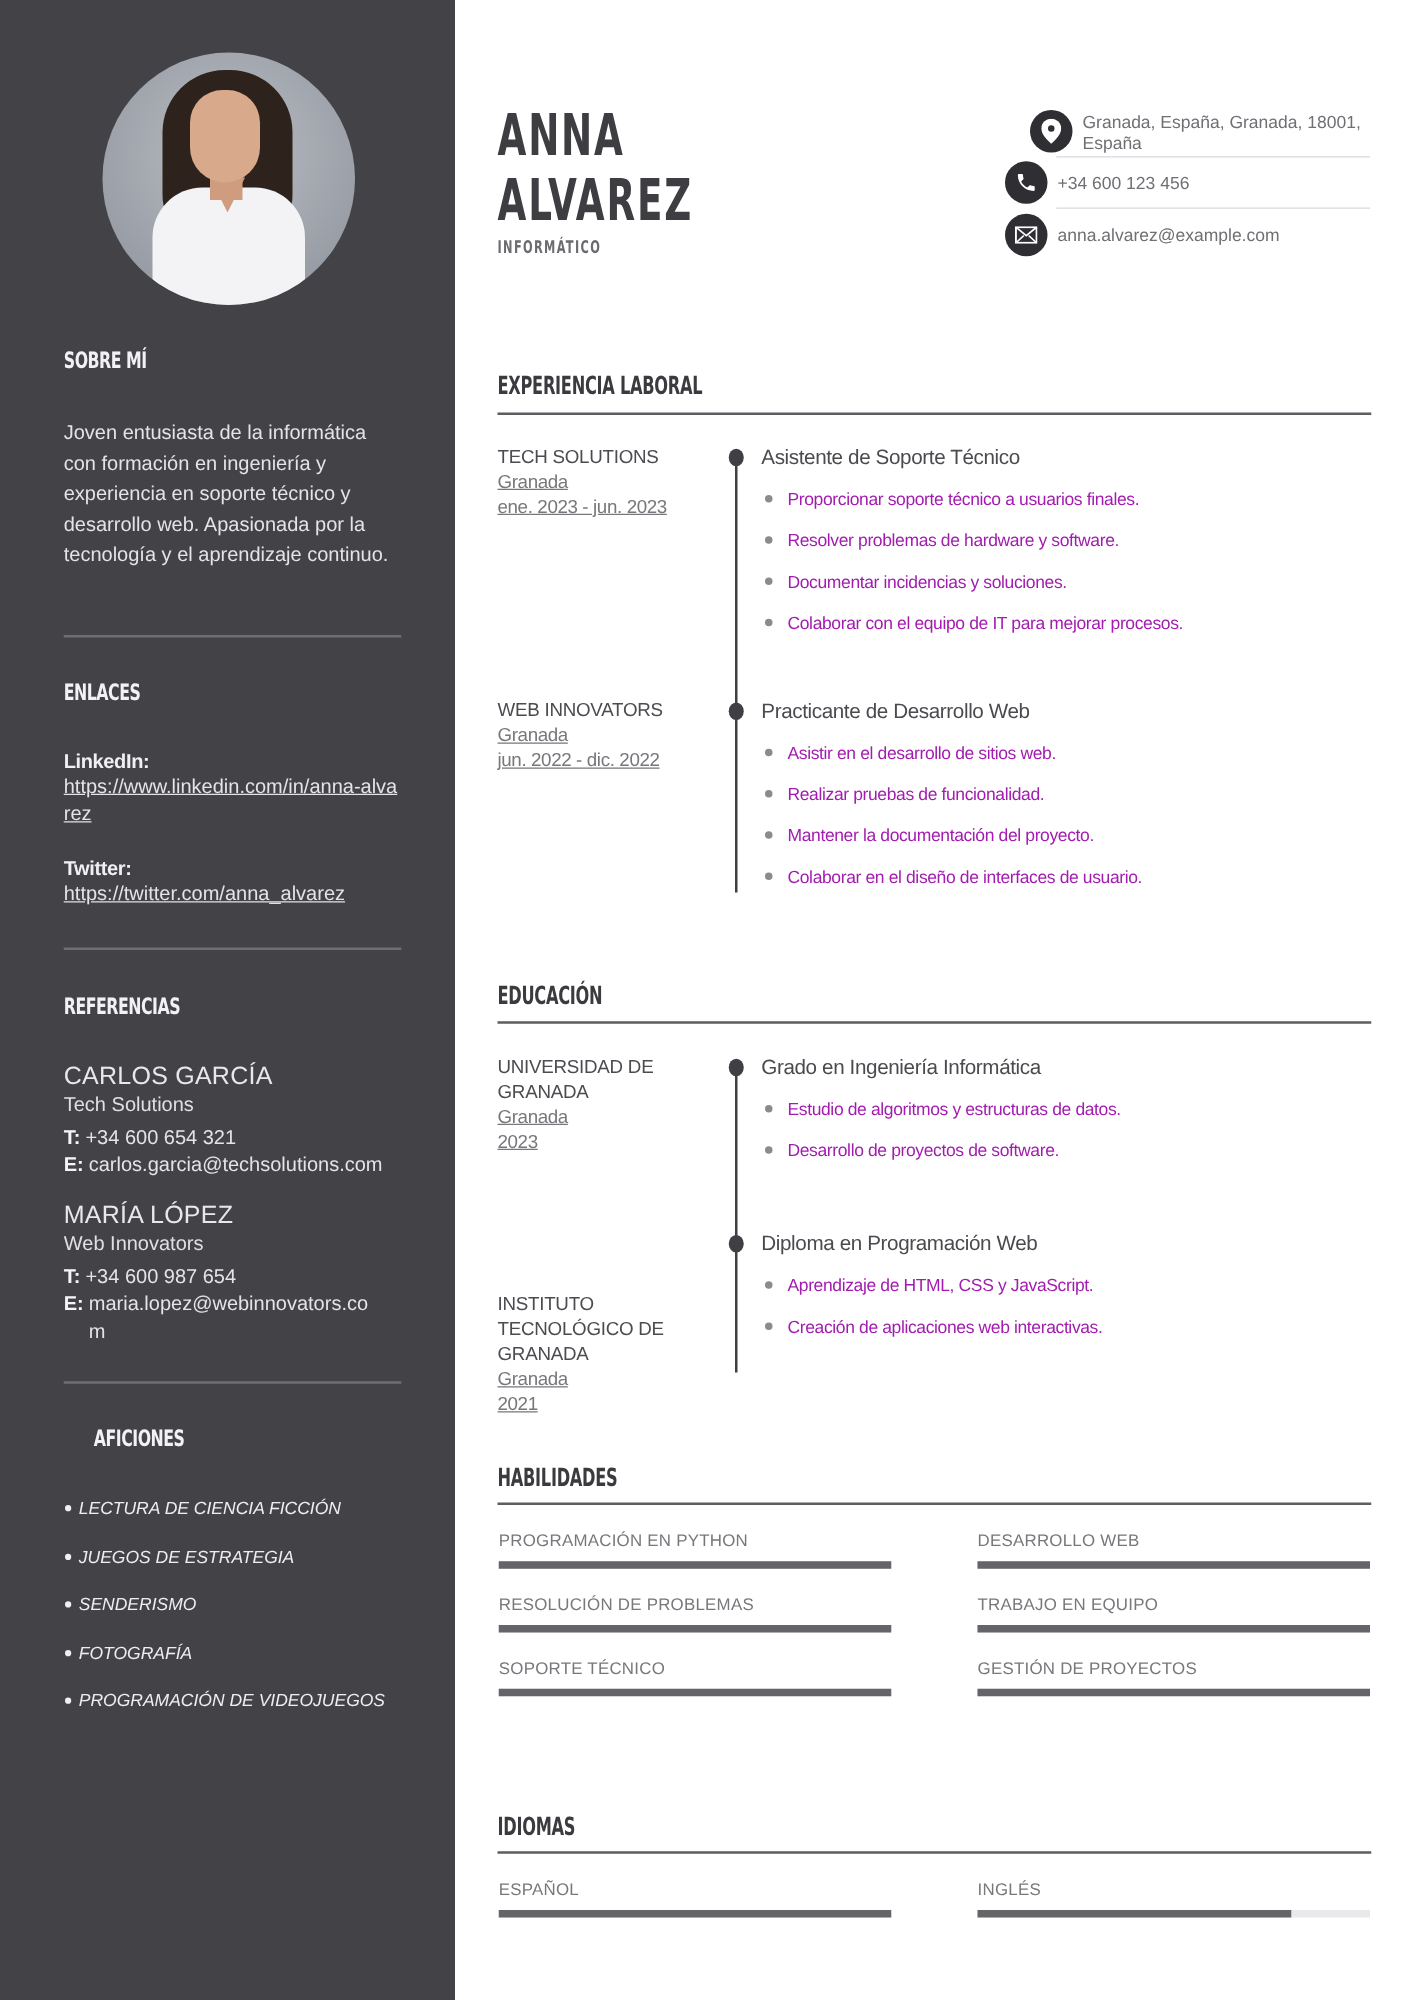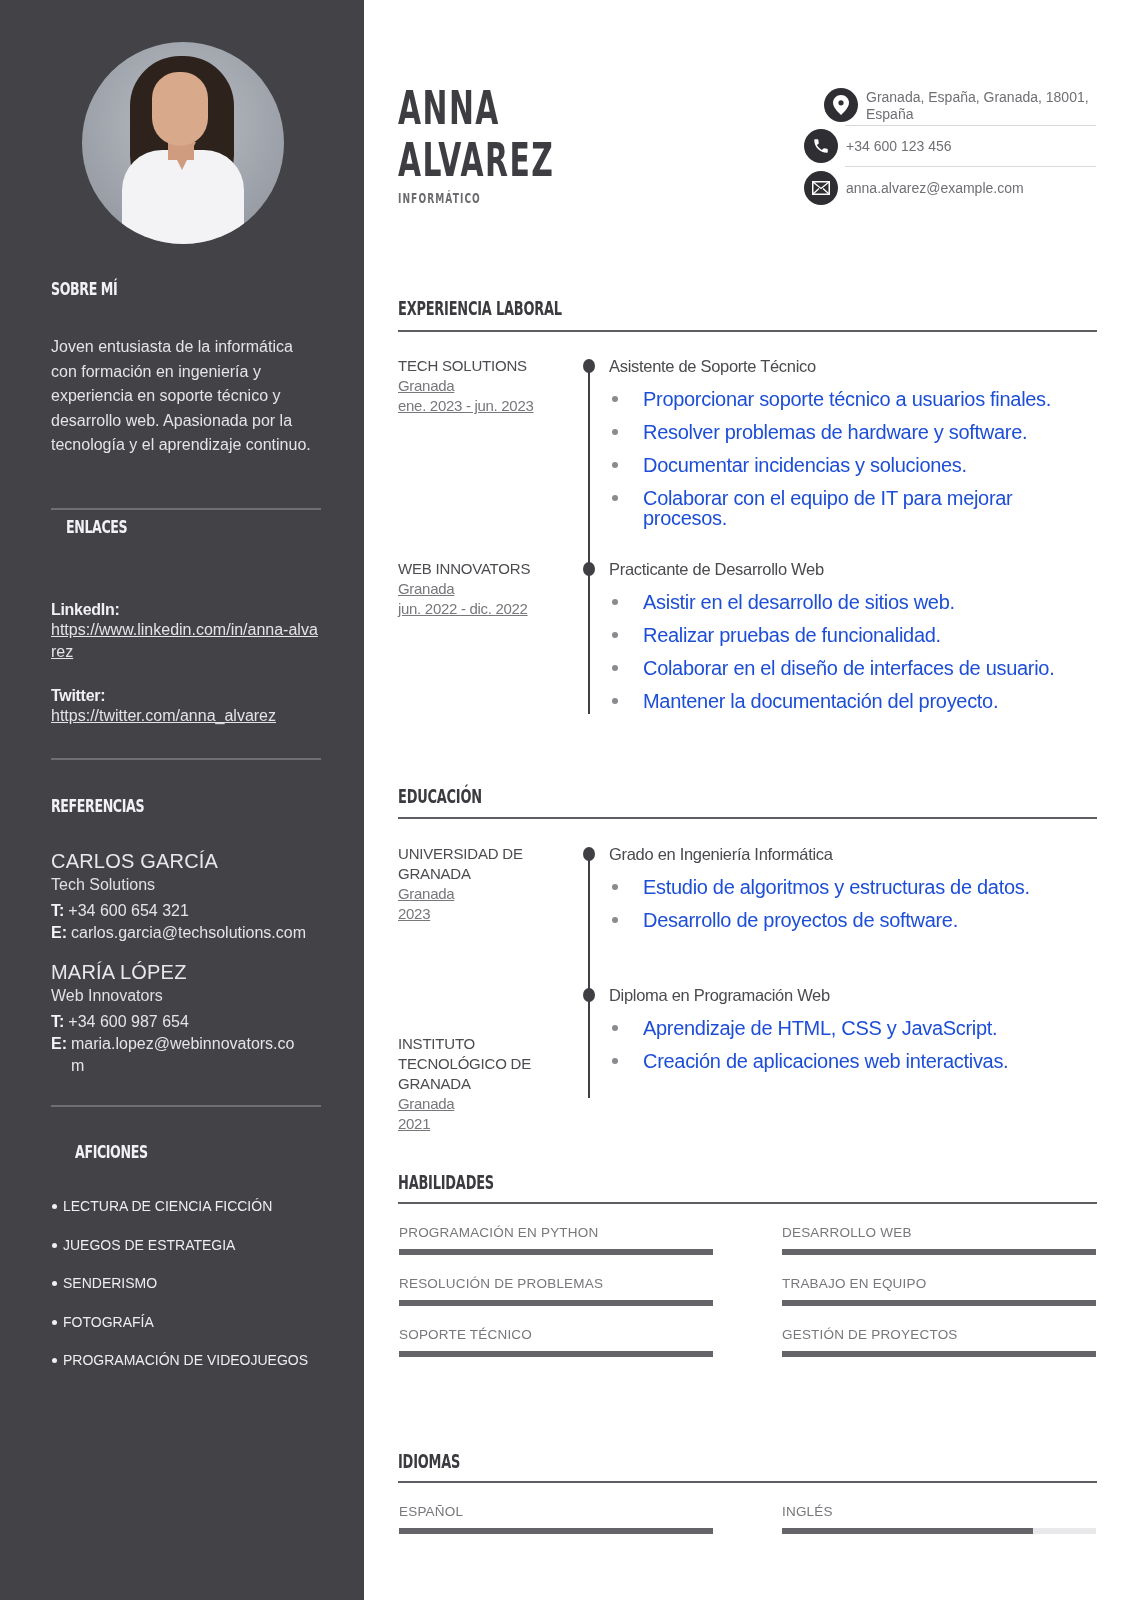--- a/index.html
+++ b/index.html
@@ -46,21 +46,21 @@
     .side-divider { position: absolute; left: 51px; width: 270px; height: 2px; background: #6f6e73; }
 
     .link-label { font-weight: bold; font-size: 16px; color: #f0f0f2; display: block; letter-spacing: -0.3px; }
     .link-url { font-size: 16px; color: #e4e4e6; text-decoration: underline; display: block; line-height: 22px; word-break: break-all; }
 
     .ref-name { font-size: 20px; color: #e8e8ea; line-height: 26px; letter-spacing: 0.2px; }
     .ref-company { font-size: 16px; color: #e0e0e2; line-height: 22px; margin-bottom: 4px; }
     .ref-line { font-size: 16px; color: #e4e4e6; line-height: 22px; display: flex; }
     .ref-line b { color: #f5f5f7; margin-right: 4px; }
 
-    .hobby { font-size: 14px; color: #eeeeef; height: 38.5px; line-height: 20px; display: flex; align-items: flex-start; }
+    .hobby { font-size: 14px; color: #eeeeef; height: 38.5px; line-height: 20px; display: flex; align-items: flex-start; font-style: italic; }
     .hobby .dot { width: 5px; height: 5px; border-radius: 50%; background: #f0f0f2; margin: 8px 6px 0 1px; flex: none; }
 
     
     .name {
       position: absolute; left: 398px; top: 82px;
       font-family: "DejaVu Sans Condensed", "DejaVu Sans", sans-serif; font-weight: bold;
       font-size: 46px; line-height: 52px; color: #3d3d42; letter-spacing: 2px;
       transform: scaleX(0.72); transform-origin: left top; white-space: nowrap;
     }
     .role {
@@ -87,21 +87,21 @@
 
     .timeline-line { position: absolute; left: 588px; width: 2px; background: #3f3f44; }
     .t-dot { position: absolute; left: 583px; width: 12px; height: 14px; border-radius: 50%; background: #3f3f44; }
 
     .entry-left { position: absolute; left: 398px; width: 170px; }
     .entry-org { font-size: 15px; line-height: 20px; color: #4b4b50; letter-spacing: -0.2px; }
     .entry-meta { font-size: 15px; line-height: 20px; color: #77777c; letter-spacing: -0.3px; text-decoration: underline; }
 
     .entry-right { position: absolute; left: 609px; width: 490px; }
     .entry-title { font-size: 16.5px; line-height: 20px; color: #4a4a4f; letter-spacing: -0.3px; margin-bottom: 13px; }
-    .bullet { font-size: 20px; line-height: 20px; color: #1d4ed8; display: flex; margin-bottom: 13px; letter-spacing: -0.3px; gap: 13px; }
+    .bullet { font-size: 14px; line-height: 20px; color: #a21caf; display: flex; margin-bottom: 13px; letter-spacing: -0.3px; }
     .bullet .bd { width: 6px; height: 6px; border-radius: 50%; background: #8a8a8f; flex: none; margin: 7px 12px 0 3px; }
 
     .skill { position: absolute; width: 314px; }
     .skill .lbl { font-size: 13.5px; color: #77777c; letter-spacing: 0.2px; height: 20px; line-height: 20px; }
     .skill .track { margin-top: 6px; height: 6px; background: #e9e9eb; position: relative; }
     .skill .fill { position: absolute; left: 0; top: 0; bottom: 0; background: #646469; }
   </style>
 </head>
 <body>
 
@@ -113,21 +113,21 @@
     <div class="collar"></div>
     <div class="face"></div>
   </div>
 
   <div class="side-section" style="top:278px;">
     <div class="side-title">SOBRE MÍ</div>
   </div>
   <div class="side-section side-text" style="top:335px;">Joven entusiasta de la informática con formación en ingeniería y experiencia en soporte técnico y desarrollo web. Apasionada por la tecnología y el aprendizaje continuo.</div>
   <div class="side-divider" style="top:508px;"></div>
 
-  <div class="side-section" style="top:516px;margin-left:15px;">
+  <div class="side-section" style="top:544px;">
     <div class="side-title">ENLACES</div>
   </div>
   <div class="side-section" style="top:601px;">
     <span class="link-label">LinkedIn:</span>
     <a class="link-url">https://www.linkedin.com/in/anna-alvarez</a>
   </div>
   <div class="side-section" style="top:687px;">
     <span class="link-label">Twitter:</span>
     <a class="link-url">https://twitter.com/anna_alvarez</a>
   </div>
@@ -268,25 +268,25 @@
   <div class="bullet">
       <span class="bd"></span>
       <span>Asistir en el desarrollo de sitios web.</span>
     </div>
   <div class="bullet">
       <span class="bd"></span>
       <span>Realizar pruebas de funcionalidad.</span>
     </div>
   <div class="bullet">
       <span class="bd"></span>
+      <span>Mantener la documentación del proyecto.</span>
+    </div>
+  <div class="bullet">
+      <span class="bd"></span>
       <span>Colaborar en el diseño de interfaces de usuario.</span>
-    </div>
-  <div class="bullet">
-      <span class="bd"></span>
-      <span>Mantener la documentación del proyecto.</span>
     </div>
 </div>
 
 <div class="section-title" style="top:784px;">EDUCACIÓN</div>
 <div class="section-rule" style="top:817px;"></div>
 
 <div class="timeline-line" style="top:850px; height:248px;"></div>
 
 <div class="entry-left" style="top:844px; width:150px;">
   <div class="entry-org">UNIVERSIDAD DE GRANADA</div>

